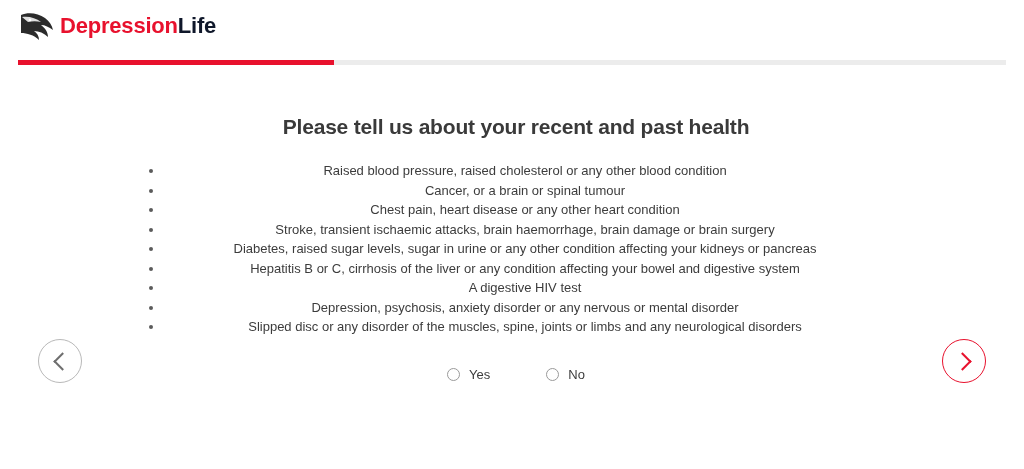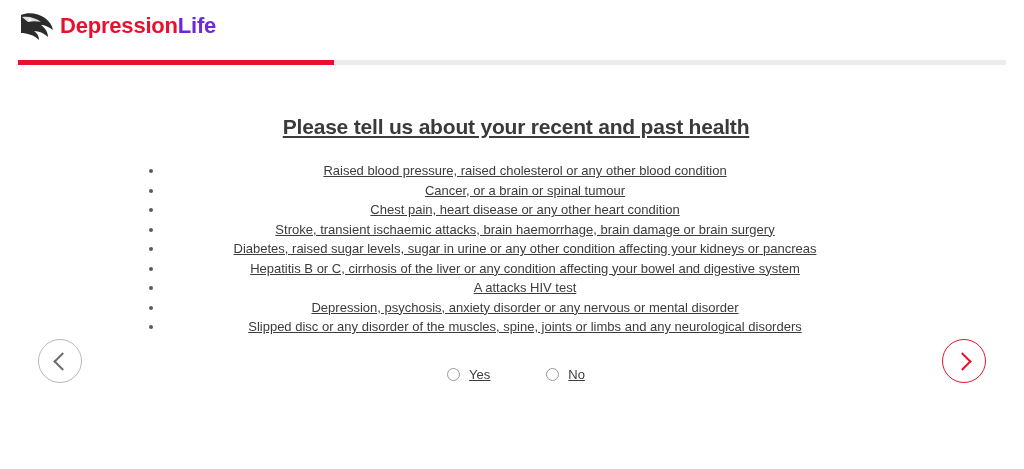--- a/index.html
+++ b/index.html
@@ -37,21 +37,21 @@
   .logo-text {
     font-size: 22px;
     font-weight: bold;
     letter-spacing: -0.2px;
     line-height: 1;
   }
   .logo-text .sing {
     color: #e8112d;
   }
   .logo-text .life {
-    color: #6d28d9;
+    color: #0f172a;
   }
 
   
   .progress-track {
     position: absolute;
     top: 60px;
     left: 18px;
     right: 18px;
     height: 5px;
     background: #ececec;
@@ -61,21 +61,20 @@
     background: #e8112d;
   }
 
   
   .content {
     position: absolute;
     top: 95px;
     left: 8px;
     right: 0;
     text-align: center;
-    text-decoration: underline;
   }
   .page-title {
     font-size: 21px;
     font-weight: bold;
     color: #3a3a3a;
     margin: 20px 0 0 0;
     letter-spacing: -0.2px;
   }
   .subtitle {
     font-size: 13px;
@@ -197,21 +196,21 @@
 <div class="content">
   <h1 class="page-title">Please tell us about your recent and past health</h1>
 
   <ul class="conditions" id="conditions-list">
       <li>Raised blood pressure, raised cholesterol or any other blood condition</li>
       <li>Cancer, or a brain or spinal tumour</li>
       <li>Chest pain, heart disease or any other heart condition</li>
       <li>Stroke, transient ischaemic attacks, brain haemorrhage, brain damage or brain surgery</li>
       <li>Diabetes, raised sugar levels, sugar in urine or any other condition affecting your kidneys or pancreas</li>
       <li>Hepatitis B or C, cirrhosis of the liver or any condition affecting your bowel and digestive system</li>
-      <li>A attacks HIV test</li>
+      <li>A digestive HIV test</li>
       <li>Depression, psychosis, anxiety disorder or any nervous or mental disorder</li>
       <li>Slipped disc or any disorder of the muscles, spine, joints or limbs and any neurological disorders</li>
     </ul>
 
   <div class="radio-row" id="radio-row">
       <label class="radio-option">
         <span class="radio-circle"></span>
         <span class="radio-label">Yes</span>
       </label>
       <label class="radio-option">

